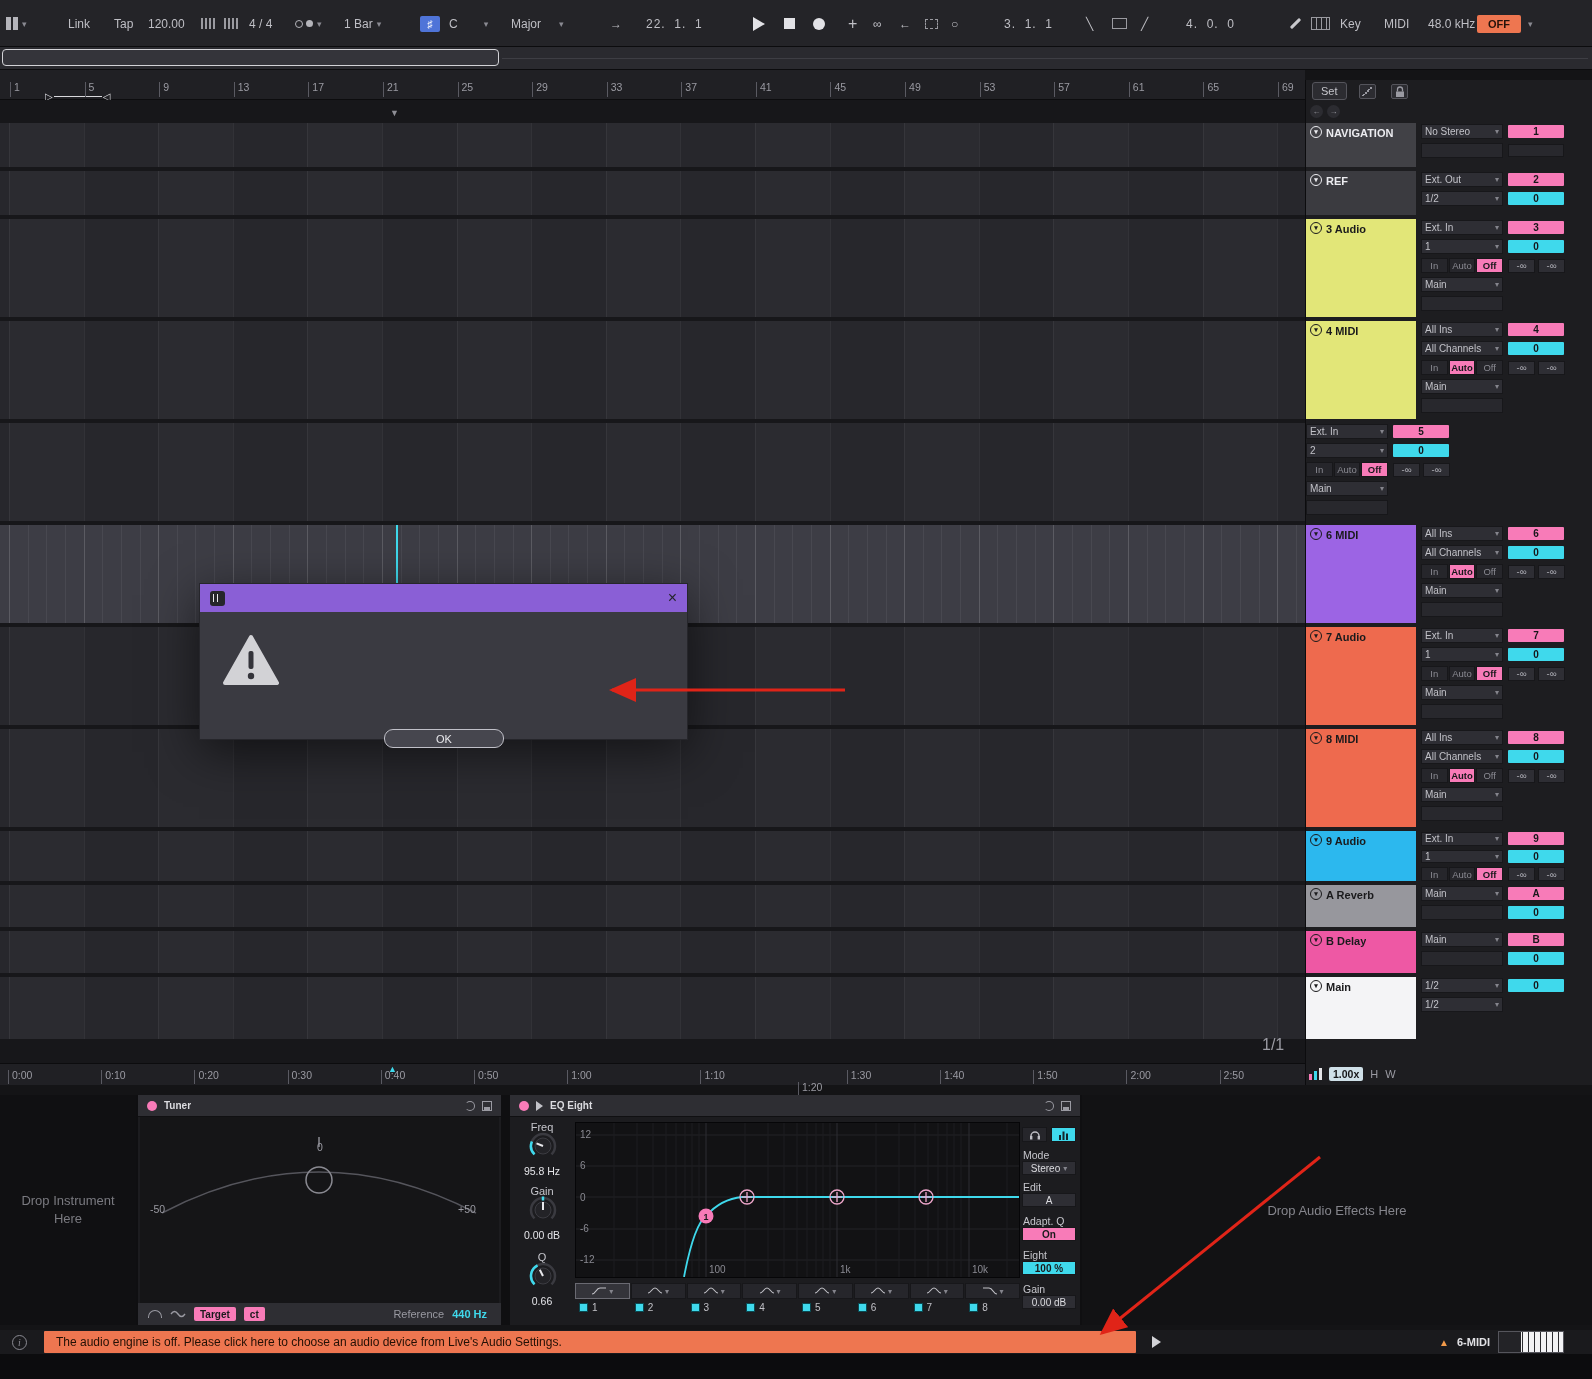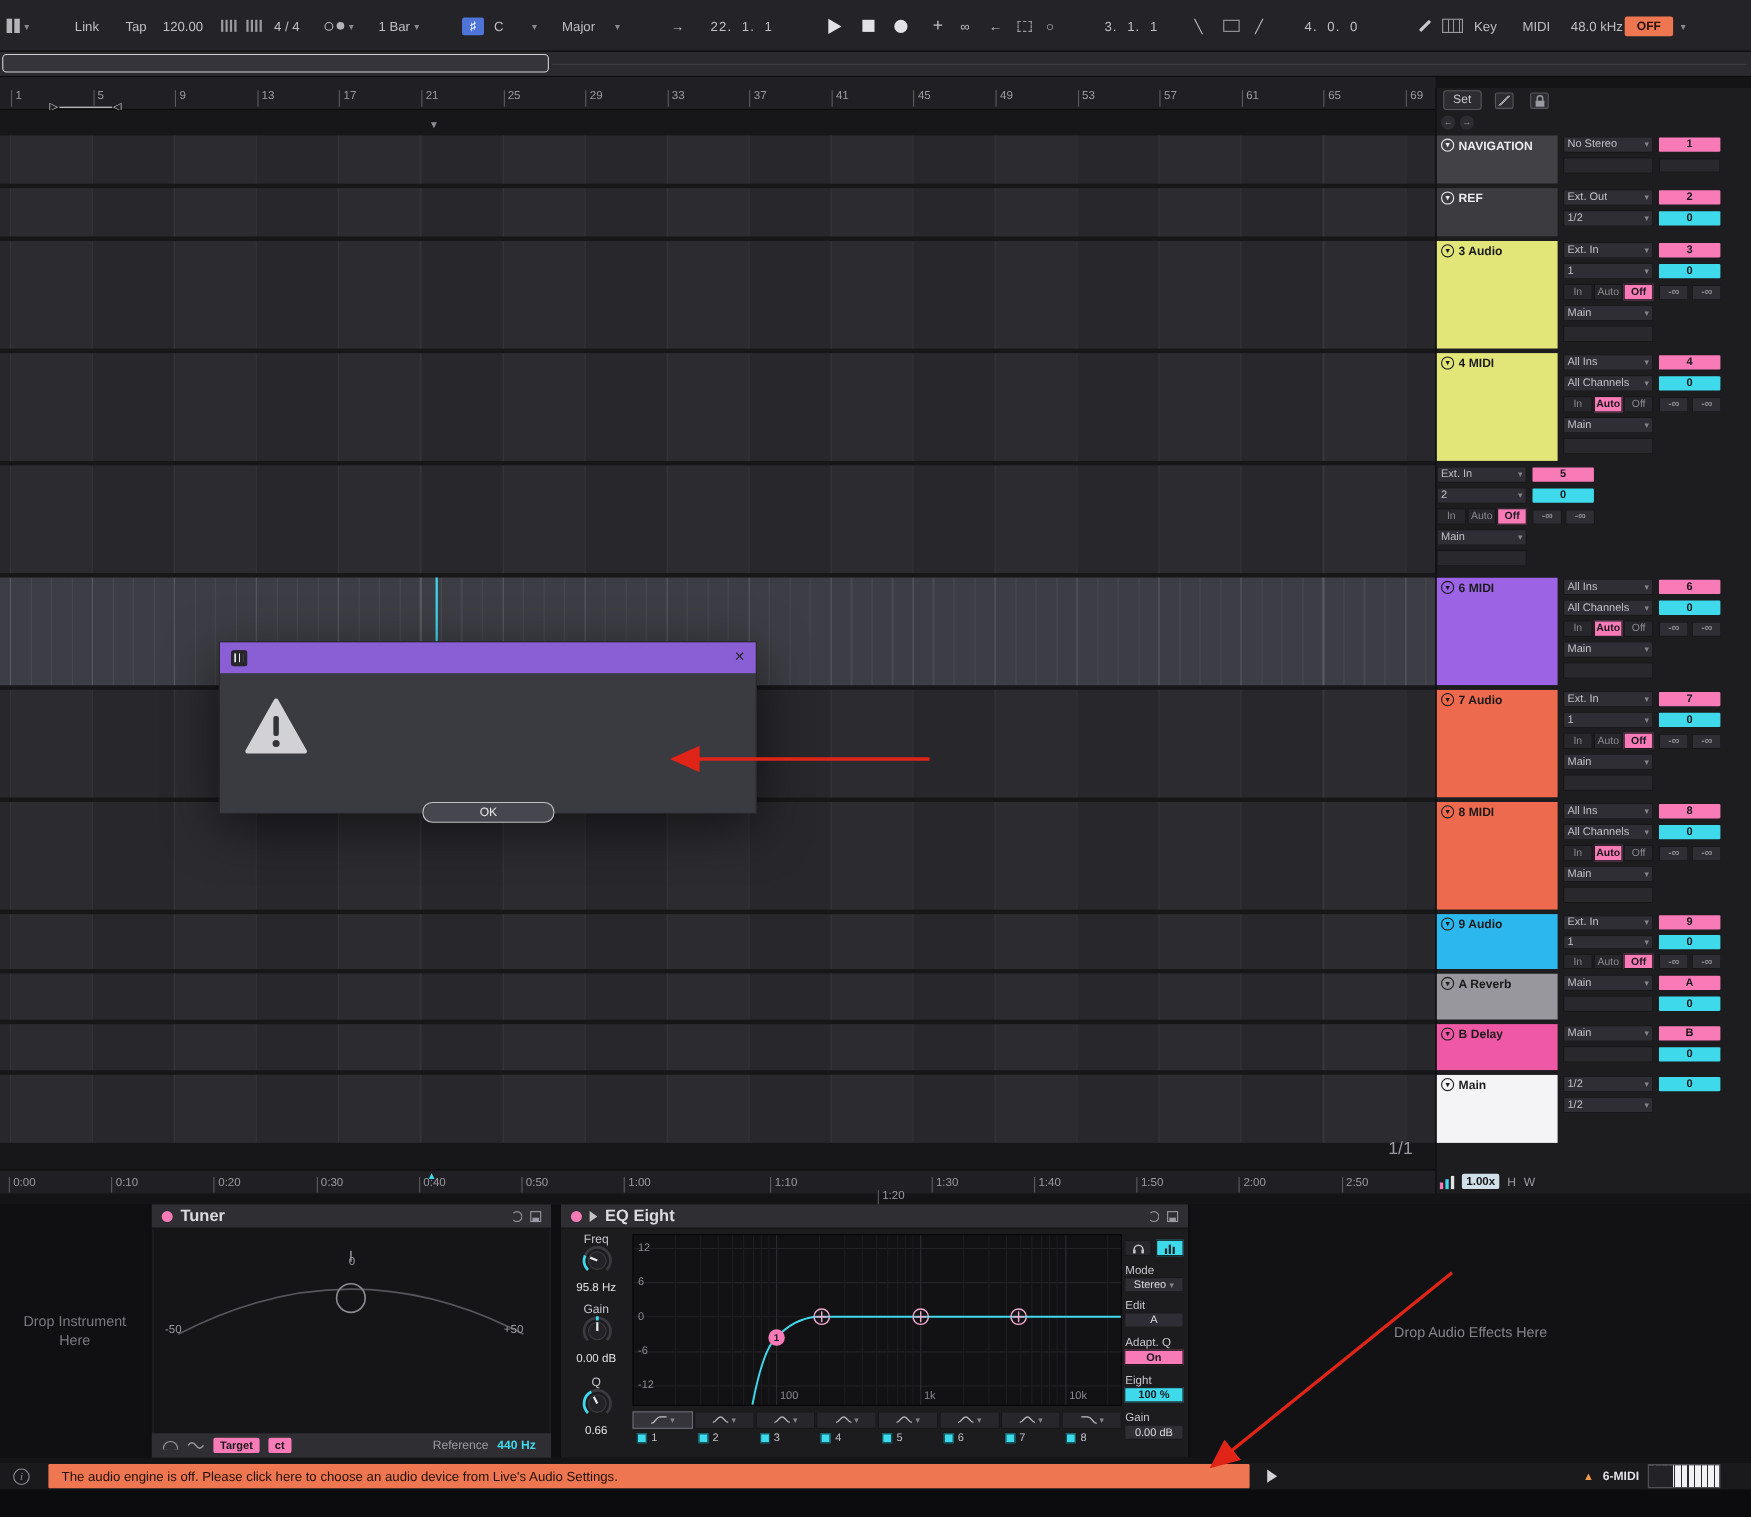--- a/index.html
+++ b/index.html
@@ -80,36 +80,36 @@
   .t-mon-c{flex:1;background:#26262b;border:1px solid #17171a;color:#8a8a92;font-size:9.5px;display:flex;align-items:center;justify-content:center}
   .t-mon-c.act{background:#f87bb8;color:#17171a;font-weight:bold}
   .t-box{height:15px;background:#28282d;border:1px solid #17171a}
   .t-right{flex:1;display:flex;flex-direction:column;gap:4px;padding-top:1px;overflow:hidden}
   .t-rrow{height:15px;display:flex;align-items:center;gap:3px}
   .t-num,.t-zero{width:56px;height:13px;font-size:10px;font-weight:bold;display:flex;align-items:center;justify-content:center;border-radius:1px;color:#17171a}
   .t-num{background:#f87bb8}
   .t-zero{background:#3fd9ec}
   .t-boxsm{width:56px;height:13px;background:#28282d;border:1px solid #17171a}
   .t-inf{width:27px;height:14px;background:#2e2e34;border:1px solid #17171a;color:#b2b2ba;font-size:9.5px;display:flex;align-items:center;justify-content:center}
-  #tp-foot{position:absolute;top:987px;left:3px;display:flex;align-items:flex-end;gap:7px}
+  #tp-foot{position:absolute;top:987px;left:3px;display:flex;align-items:center;gap:7px}
   .meter-ico{display:flex;gap:2px;align-items:flex-end;height:12px}
   .meter-ico i{width:3px;display:block}
   .zoom-box{background:#cfe0e8;color:#141416;font-size:10.5px;padding:1px 4px;border-radius:2px;font-weight:bold}
   .hw{color:#9a9aa2;font-size:11px}
 
   
   #device-area{position:absolute;top:1095px;left:0;width:1592px;height:230px;background:#0f0f11;display:flex}
   #drop-inst{width:136px;background:#101012;display:flex;align-items:center;justify-content:center;text-align:center;color:#7a7a80;font-size:13px;line-height:1.4;padding:0 14px}
   .device{background:#1c1c1f;margin-left:2px;position:relative}
   #tuner{width:363px}
   #eq{width:570px;margin-left:9px}
   .dev-head{height:22px;background:#2e2e33;display:flex;align-items:center;gap:7px;padding:0 9px;border-bottom:1px solid #101012}
   .dev-dot{width:10px;height:10px;border-radius:50%;background:#f87bb8;flex:0 0 10px}
   .dev-tri{width:0;height:0;border-left:7px solid #c2c2c8;border-top:5px solid transparent;border-bottom:5px solid transparent}
-  .dev-title{color:#dcdce0;font-size:15px;font-weight:bold}
+  .dev-title{color:#dcdce0;font-size:10px;font-weight:bold}
   .dev-icons{margin-left:auto;display:flex;gap:7px;align-items:center}
   .cyc{width:10px;height:10px;border:1.5px solid #9a9aa2;border-radius:50%;border-left-color:transparent;display:block}
   .save-ico{width:10px;height:10px;border:1.5px solid #9a9aa2;position:relative;display:block}
   .save-ico::after{content:"";position:absolute;left:1px;right:1px;bottom:0;height:3px;background:#9a9aa2}
   .tuner-body{position:absolute;left:2px;right:2px;top:22px;bottom:22px;background:#151517}
   .tun-zero{position:absolute;left:172px;top:24px;color:#9a9aa2;font-size:10.5px;width:16px;text-align:center}
   .tun-min{position:absolute;left:10px;top:86px;color:#9a9aa2;font-size:10.5px}
   .tun-max{position:absolute;left:318px;top:86px;color:#9a9aa2;font-size:10.5px}
   .tuner-foot{position:absolute;left:0;right:0;bottom:0;height:22px;background:#2e2e33;display:flex;align-items:center;gap:8px;padding:0 10px}
   .tun-arc-ico{width:14px;height:8px;border:1.5px solid #9a9aa2;border-bottom:none;border-radius:8px 8px 0 0;display:block}

